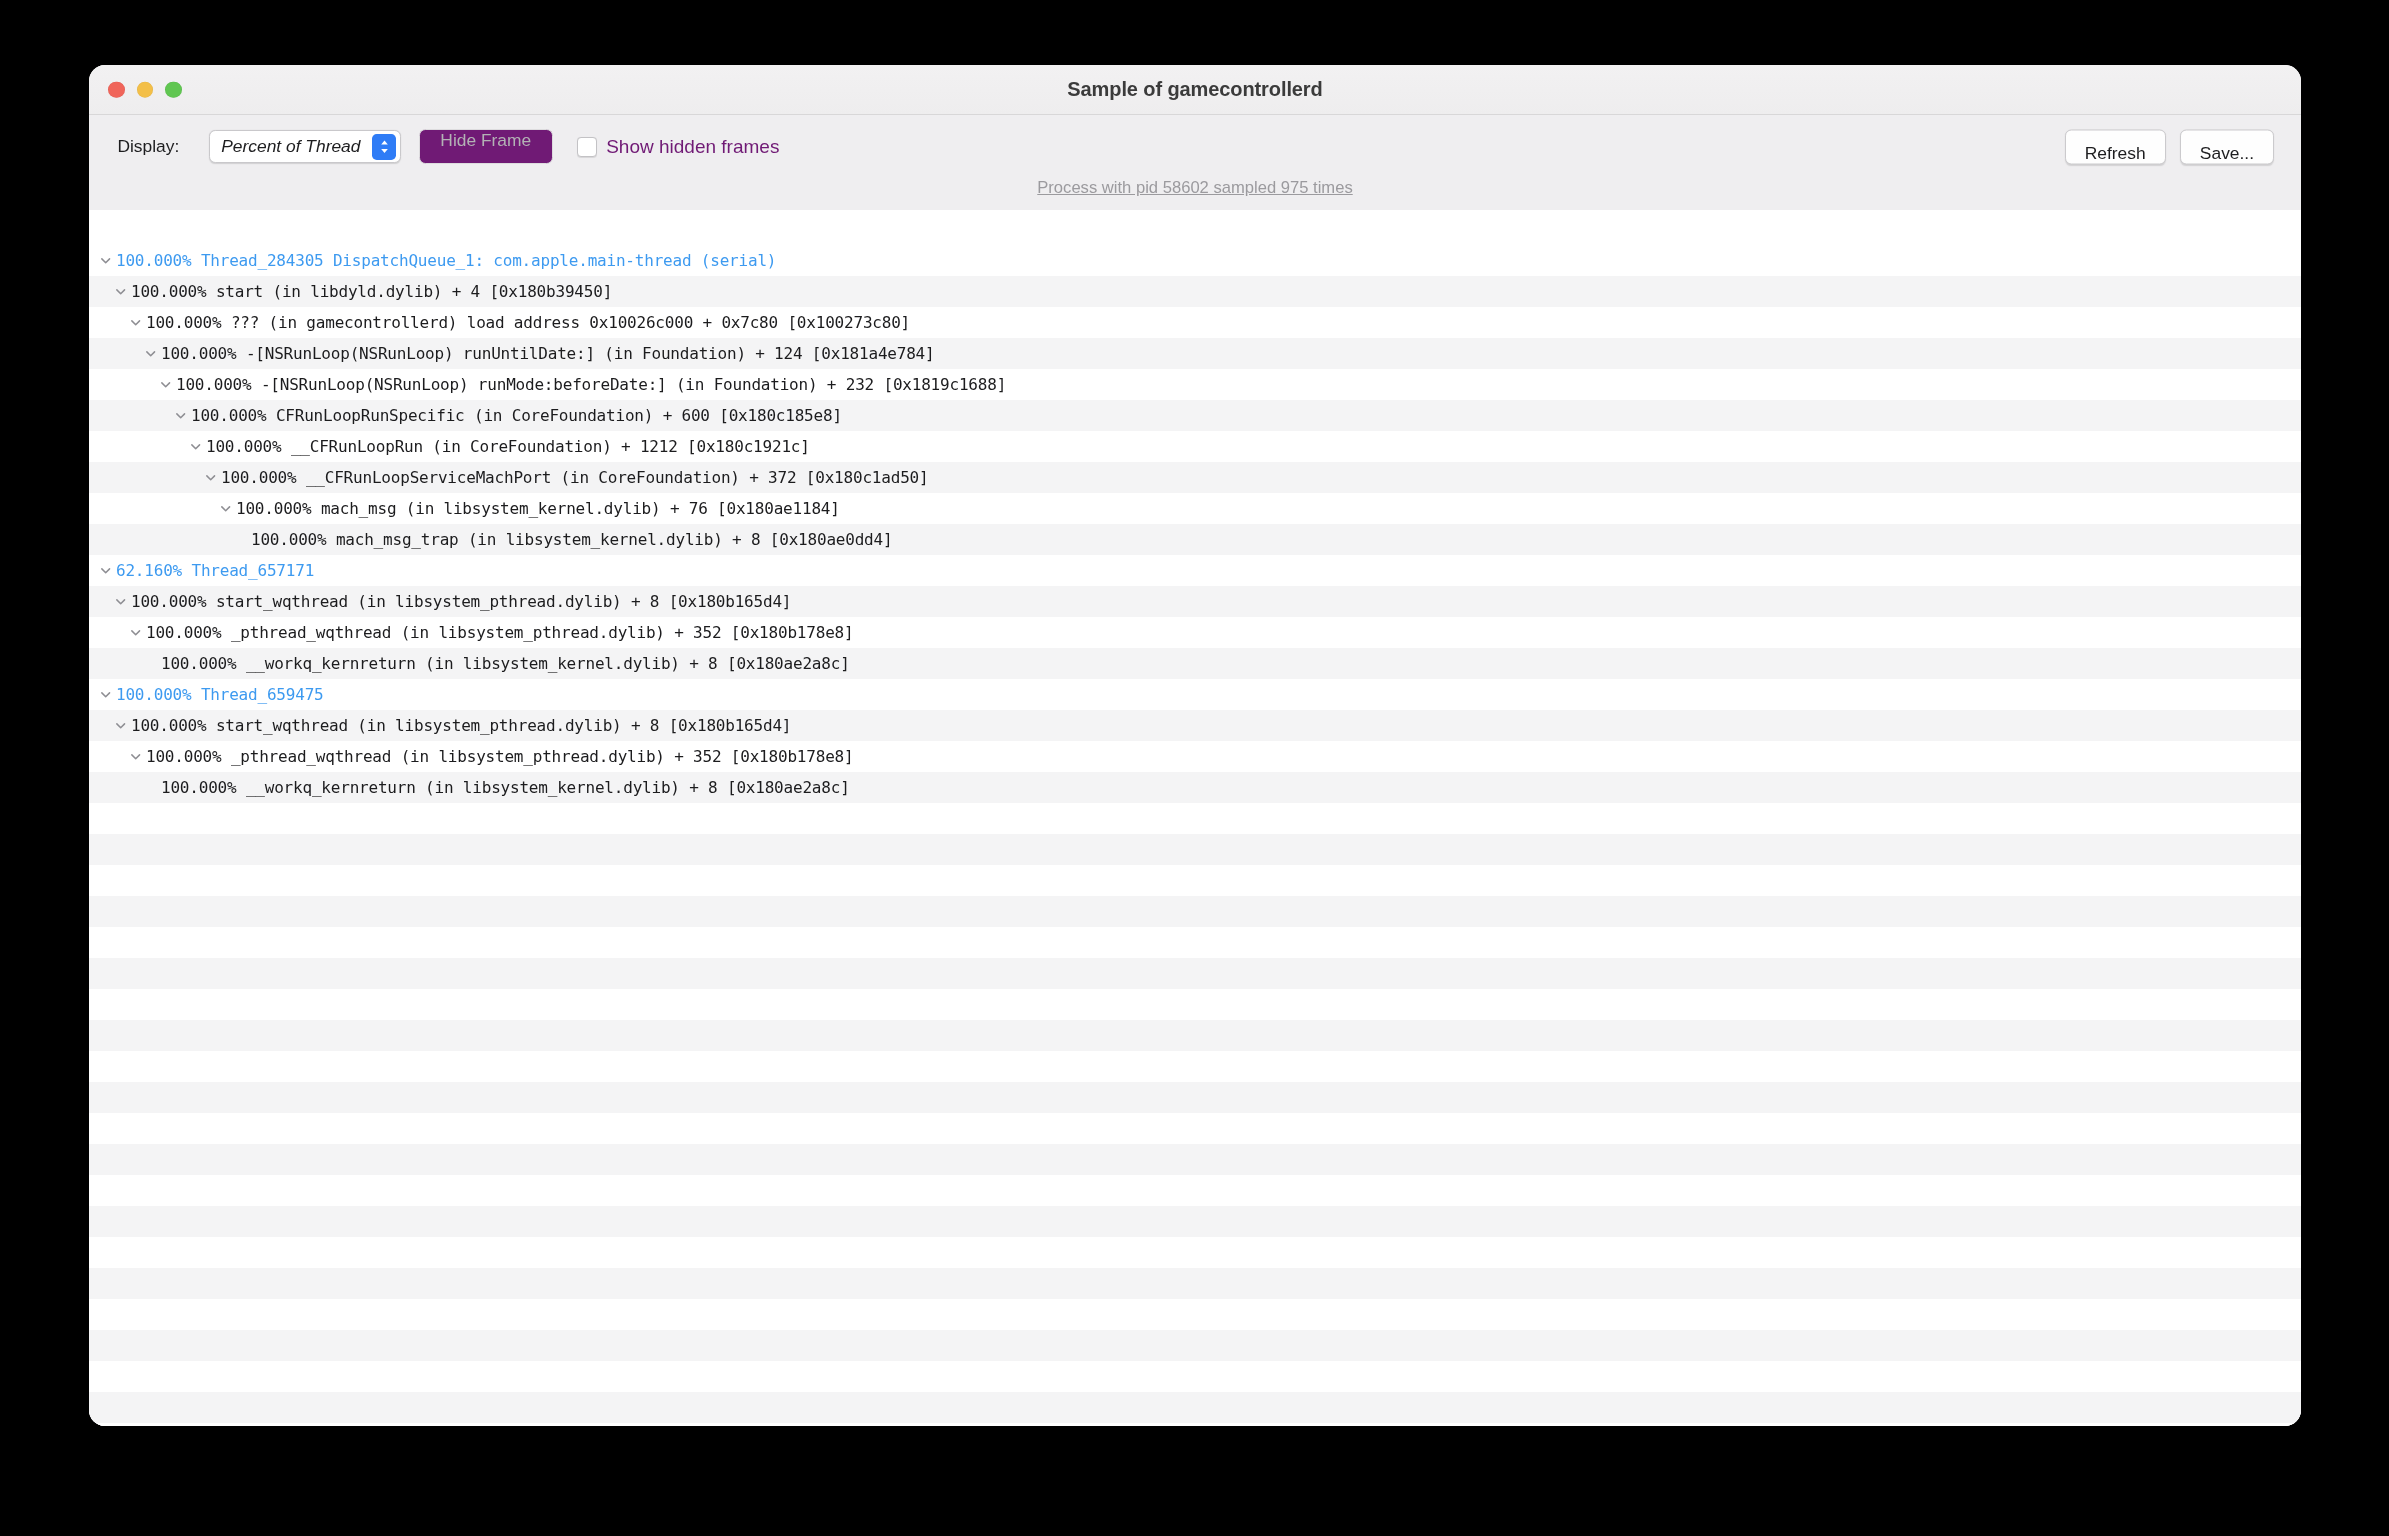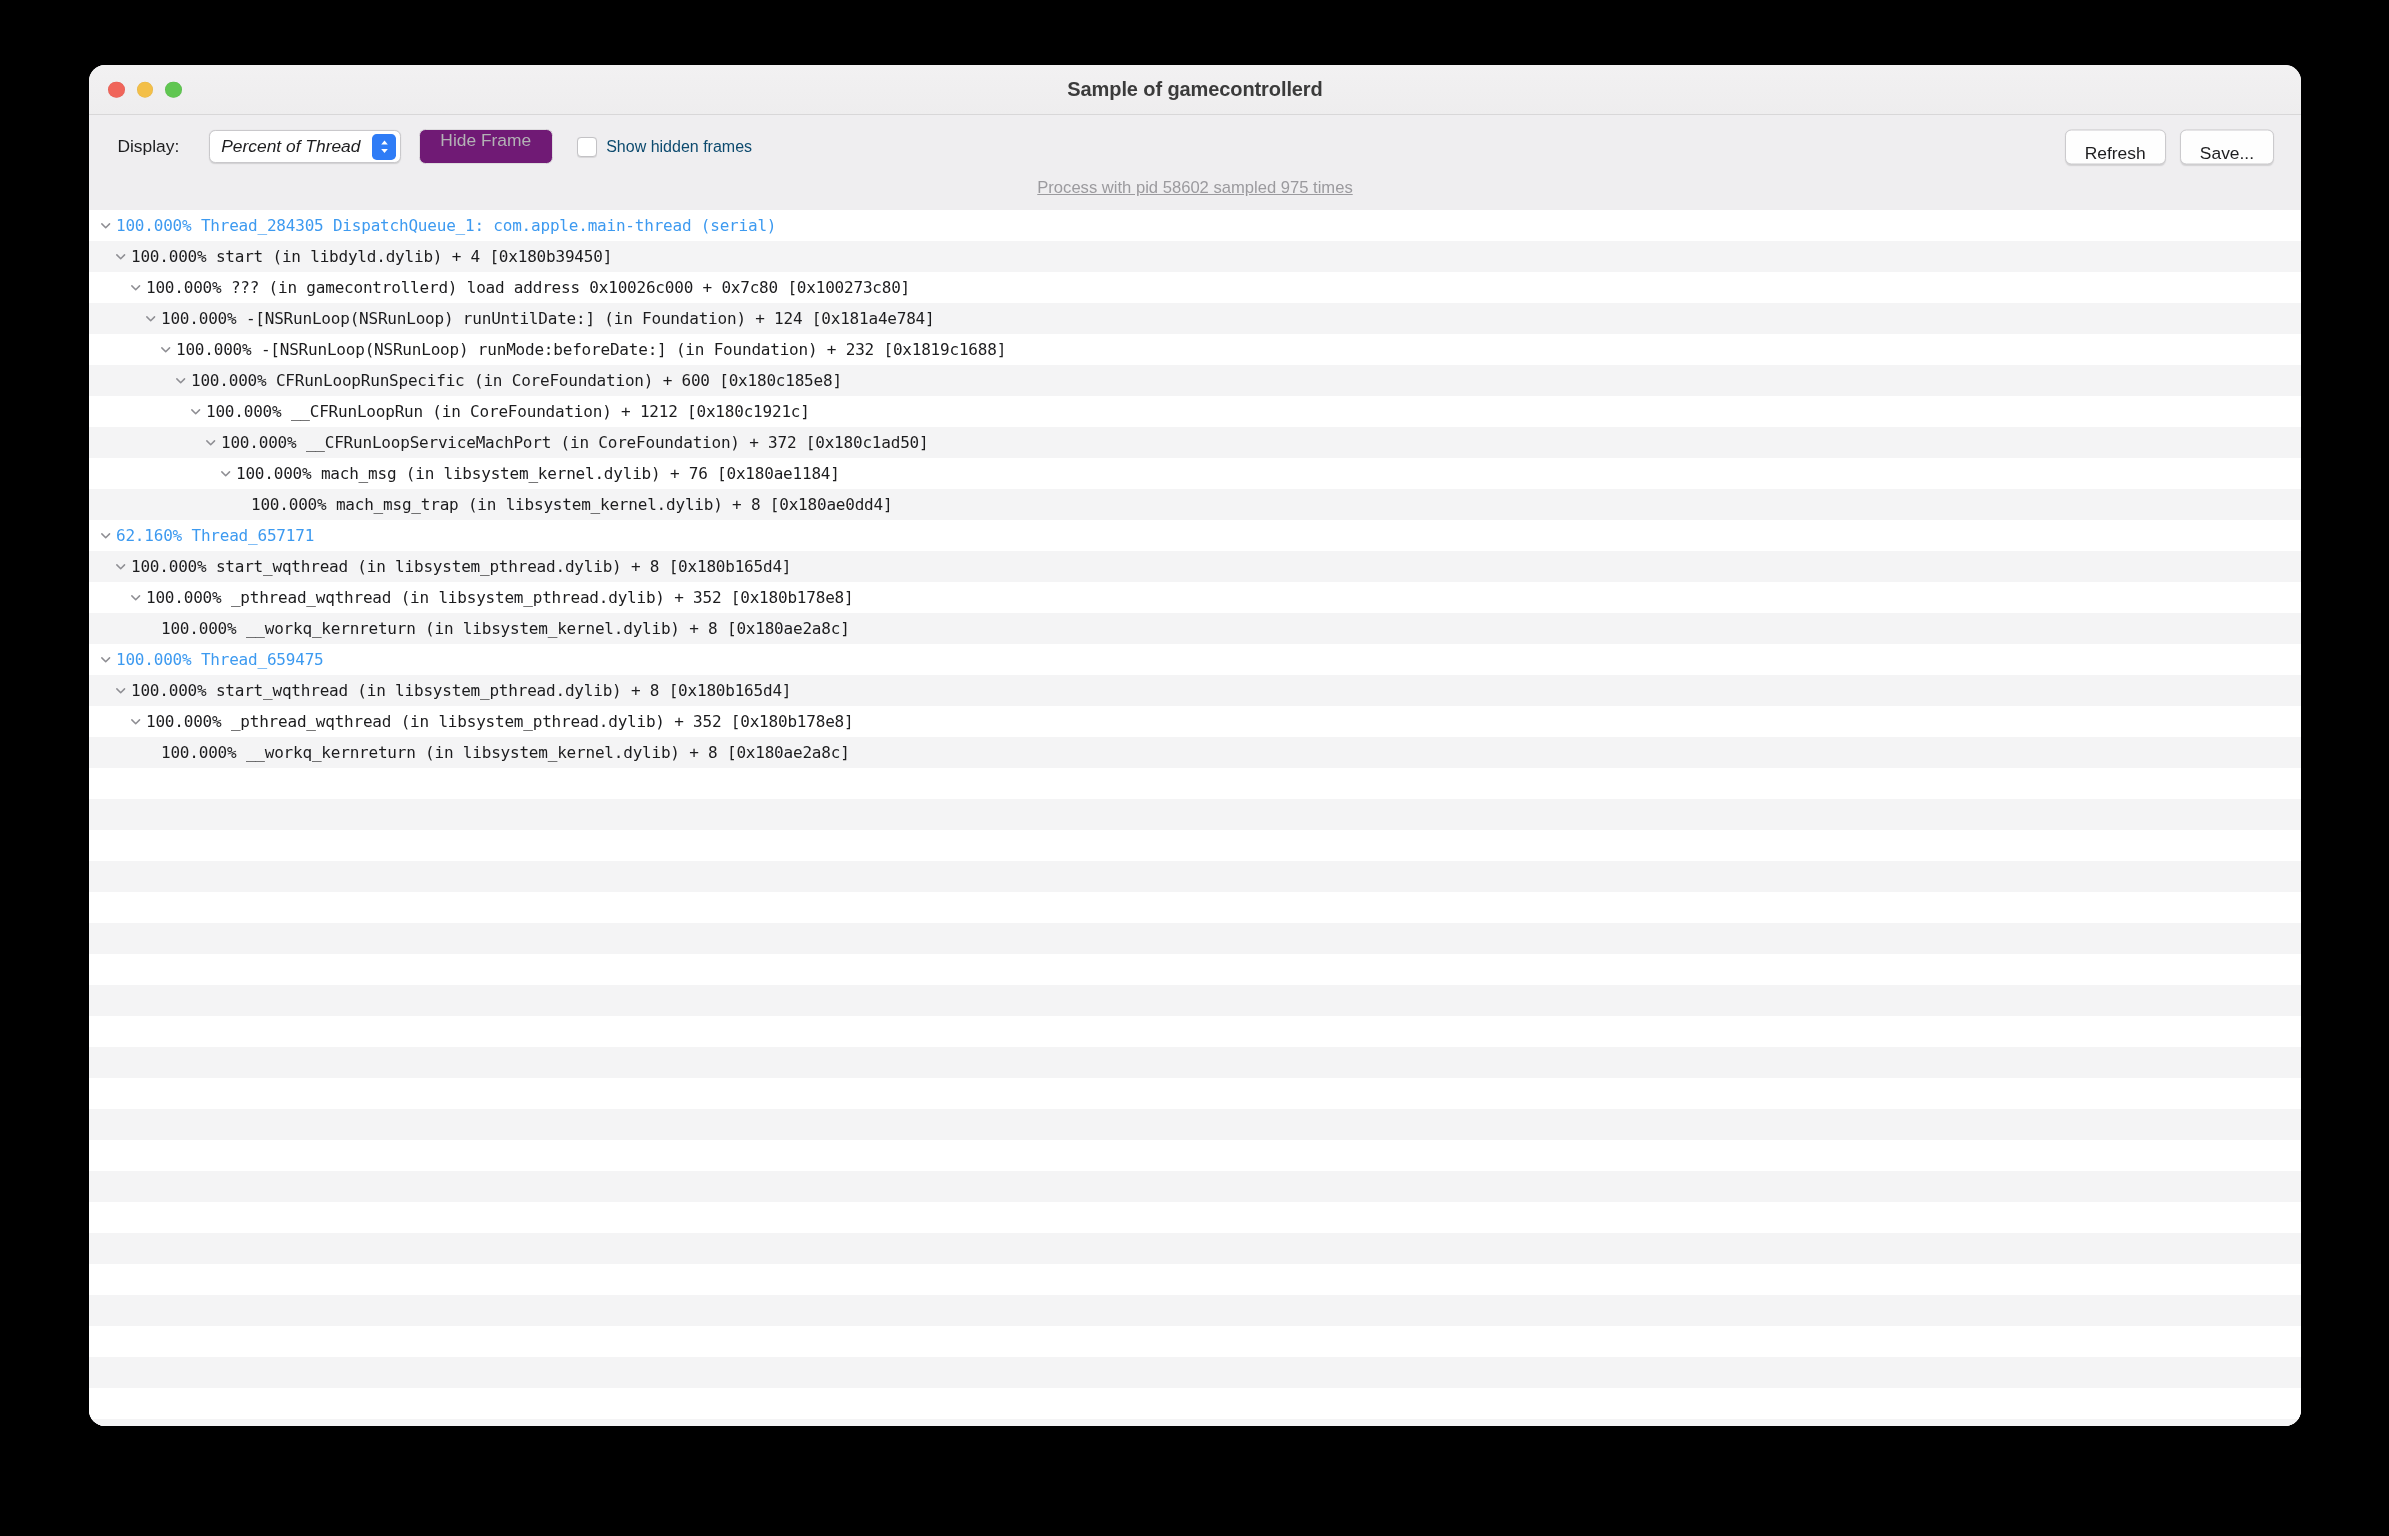--- a/index.html
+++ b/index.html
@@ -150,22 +150,22 @@
   .checkbox-box {
     width: 20px;
     height: 20px;
     border-radius: 4px;
     background: #ffffff;
     border: 0.4px solid #c3c2c5;
     box-shadow: 0 0.4px 0.8px rgba(0,0,0,0.10);
     box-sizing: border-box;
   }
   .checkbox-label {
-    font-size: 16px;
-    color: #0c4a6e;
+    font-size: 19px;
+    color: #701a75;
     white-space: nowrap;
   }
 
   .toolbar-right {
     position: absolute;
     right: 27px;
     top: 50%;
     transform: translateY(-50%);
     display: flex;
     align-items: center;
@@ -291,21 +291,21 @@
         <span>Save...</span>
       </div>
     </div>
   </div>
 
   <div class="status-strip">
     <span class="status-text">Process with pid 58602 sampled 975 times</span>
   </div>
 
   <div class="outline" id="outline">
-      <div class="row plain thread" style="padding-left: 8px;">
+      <div class="row plain thread" style="padding-left: 8px; margin-top: 35px;">
         <span class="twisty">
           <svg width="13.4" height="13.4" viewBox="0 0 17 17" aria-hidden="true">
             <path d="M3.6 6.2 L8.5 11.1 L13.4 6.2" fill="none" stroke="currentColor" stroke-width="1.9" stroke-linecap="round" stroke-linejoin="round"></path>
           </svg>
         </span>
         <span class="row-text">100.000% Thread_284305   DispatchQueue_1: com.apple.main-thread  (serial)</span>
       </div>
       <div class="row alt" style="padding-left: 23px;">
         <span class="twisty">
           <svg width="13.4" height="13.4" viewBox="0 0 17 17" aria-hidden="true">

